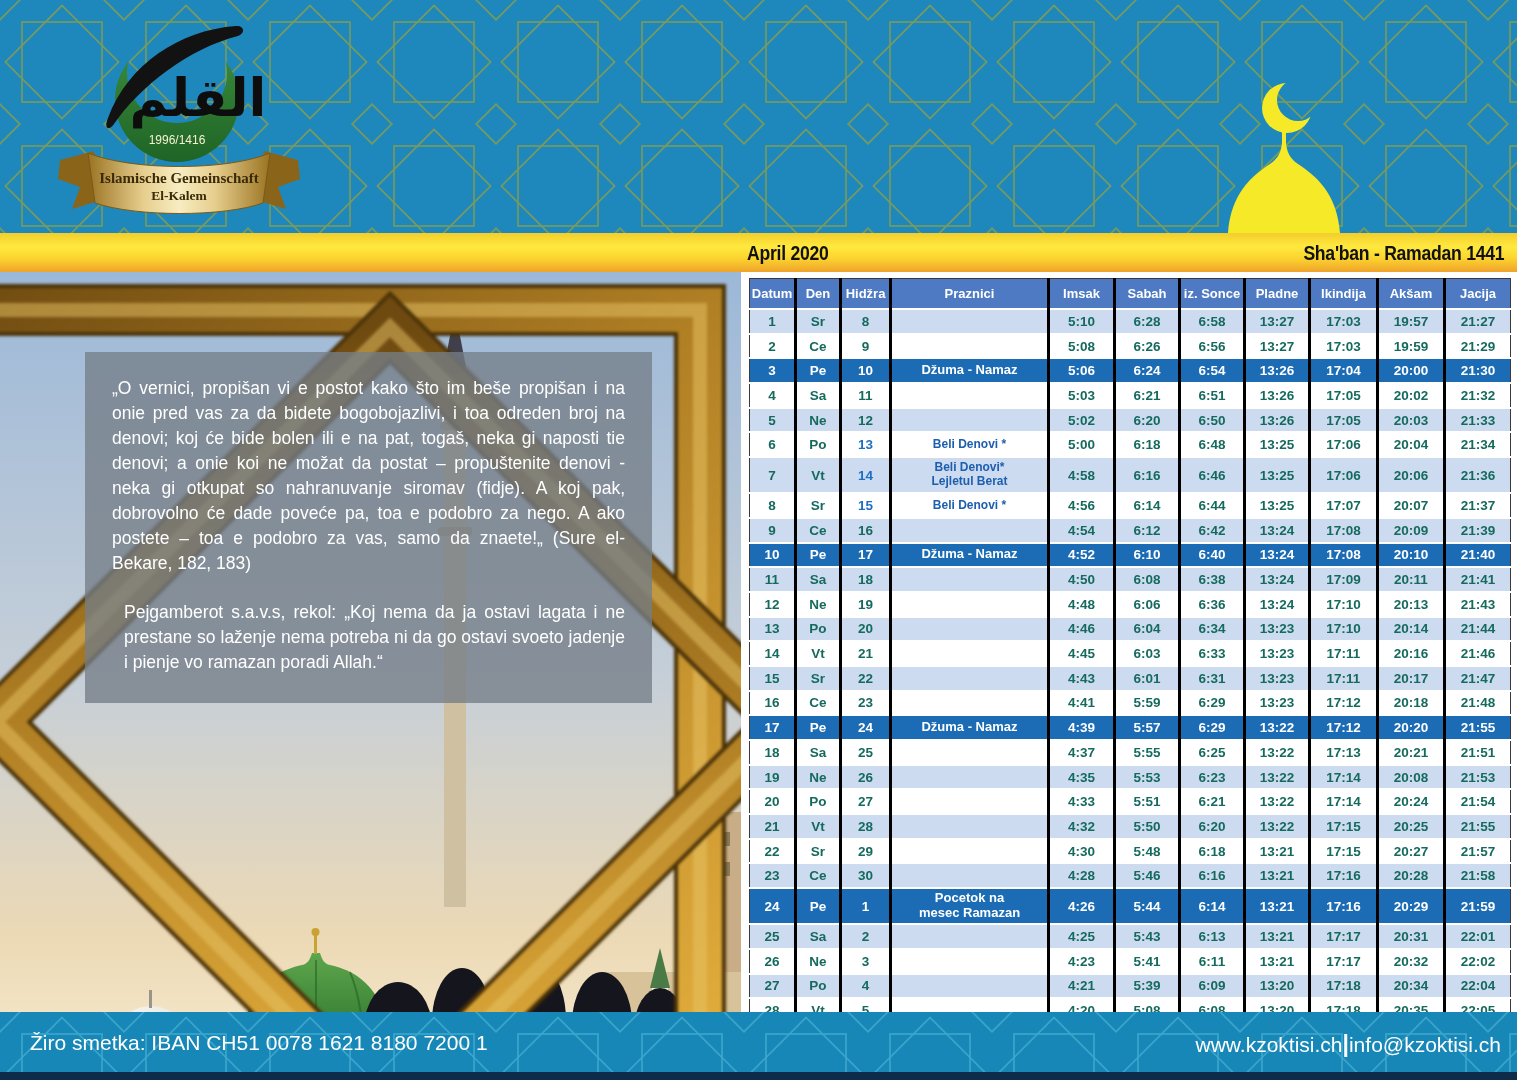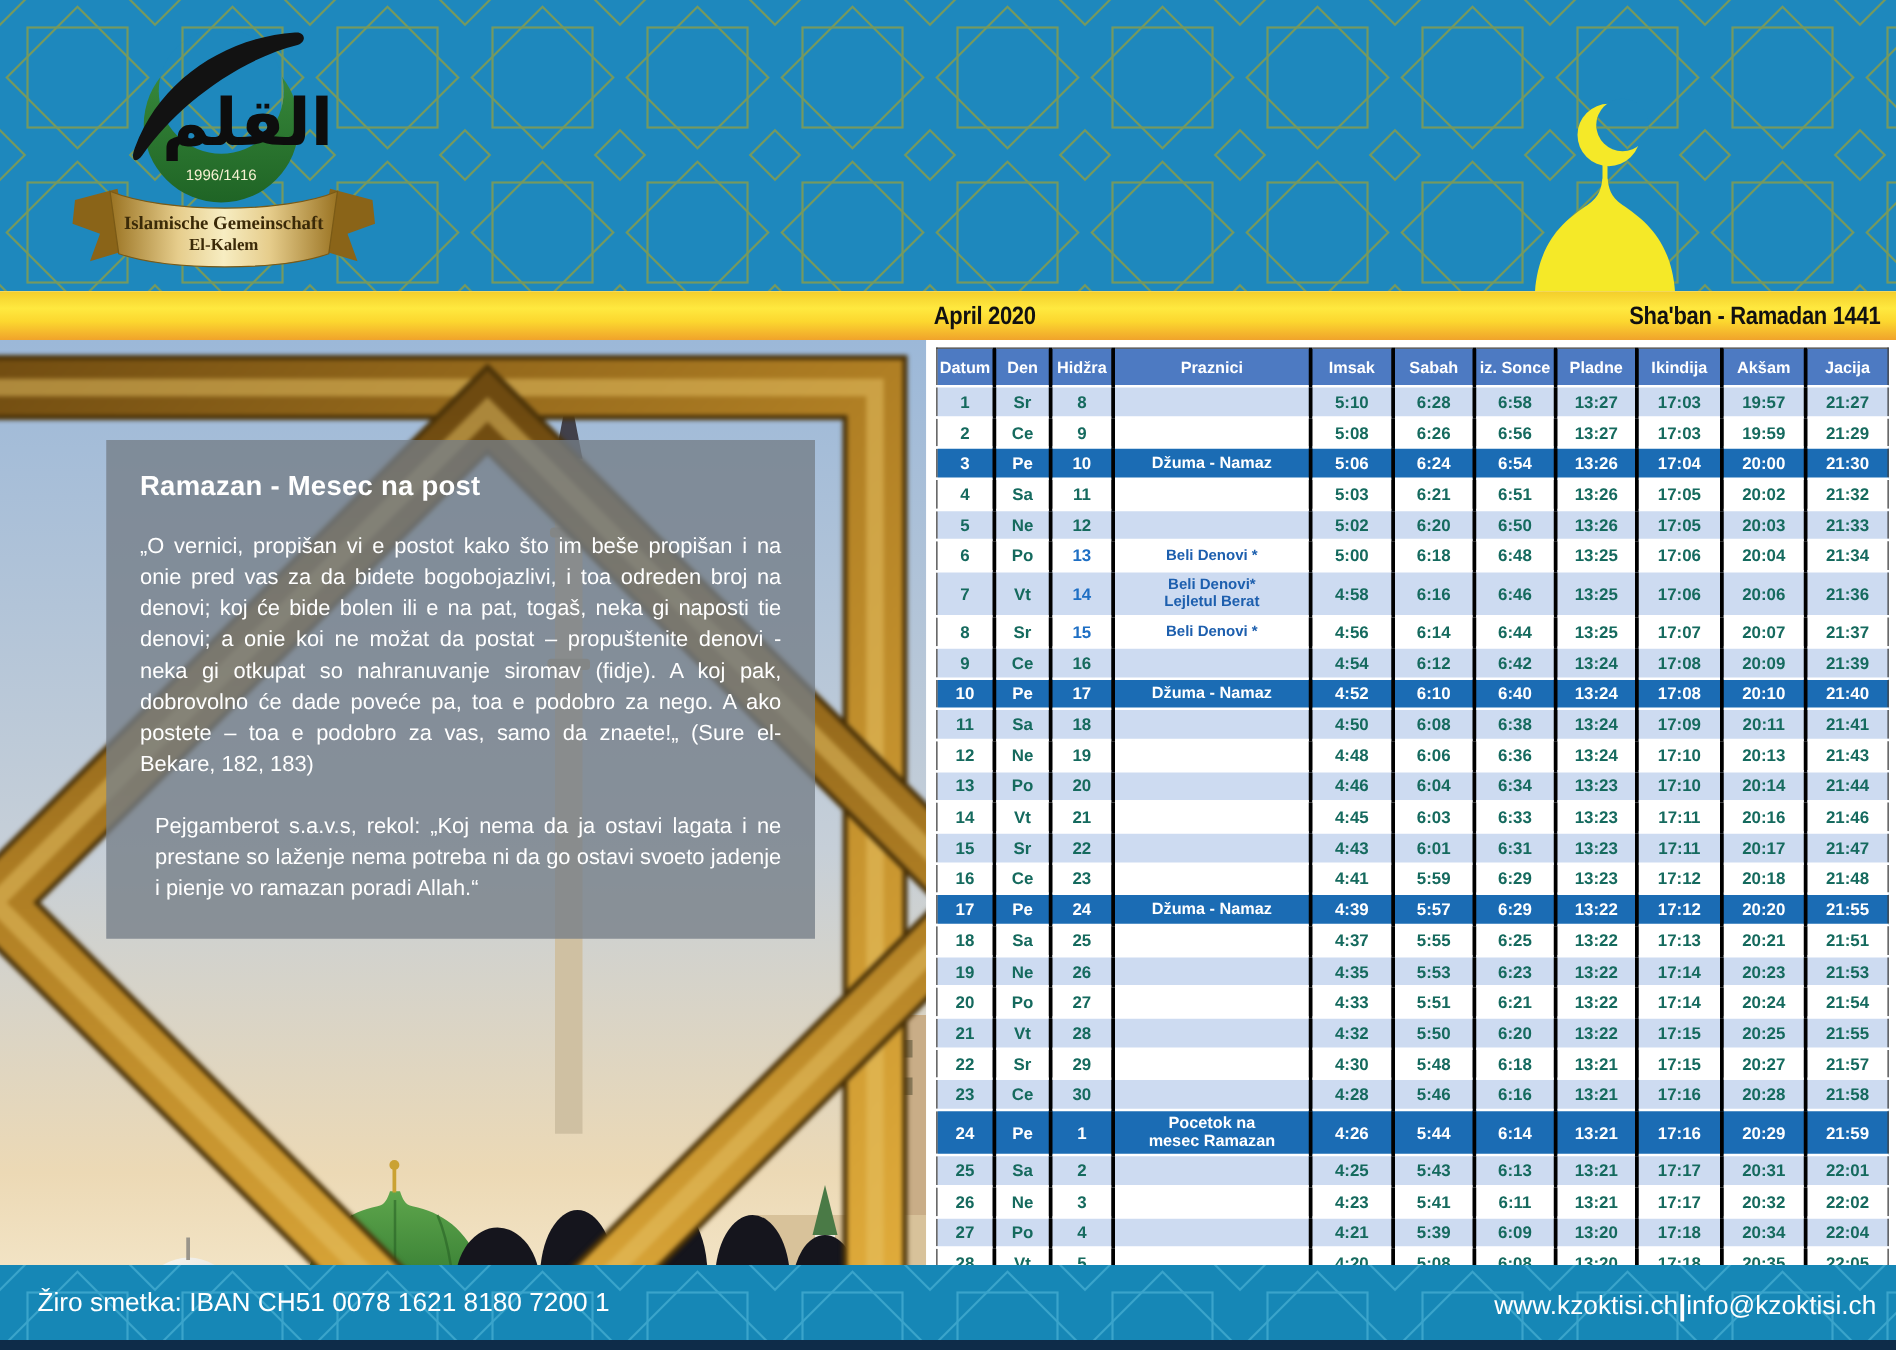--- a/index.html
+++ b/index.html
@@ -262,21 +262,20 @@
         <g transform="rotate(45 390 450)">
           <rect x="111" y="171" width="558" height="558" stroke="#4a3208" stroke-width="52"></rect>
           <rect x="111" y="171" width="558" height="558" stroke="url(#gFrame)" stroke-width="44"></rect>
           <rect x="111" y="171" width="558" height="558" stroke="#e8c466" stroke-width="14" opacity="0.5"></rect>
         </g>
       </g>
     </svg>
 
     
     <div class="quote">
-      <h2>Ramazan - Mesec na post</h2>
       <p>„O vernici, propišan vi e postot kako što im beše propišan i na onie pred vas za da bidete bogobojazlivi, i toa odreden broj na denovi; koj će bide bolen ili e na pat, togaš, neka gi naposti tie denovi; a onie koi ne možat da postat – propuštenite denovi - neka gi otkupat so nahranuvanje siromav (fidje). A koj pak, dobrovolno će dade poveće pa, toa e podobro za nego. A ako postete – toa e podobro za vas, samo da znaete!„ (Sure el-Bekare, 182, 183)</p>
       <p>Pejgamberot s.a.v.s, rekol: „Koj nema da ja ostavi lagata i ne prestane so laženje nema potreba ni da go ostavi svoeto jadenje i pienje vo ramazan poradi Allah.“</p>
     </div>
   </div>
 
   <div class="panel">
     <table class="tt">
       <colgroup>
         <col style="width:46px">
           <col style="width:45px">
@@ -556,21 +555,21 @@
           <tr class="alt">
       <td class="c-datum">19</td>
       <td class="c-den">Ne</td>
       <td class="c-hidzra">26</td>
       <td class="c-praz"></td>
       <td class="c-time">4:35</td>
       <td class="c-time">5:53</td>
       <td class="c-time">6:23</td>
       <td class="c-time">13:22</td>
       <td class="c-time">17:14</td>
-      <td class="c-time">20:23</td>
+      <td class="c-time">20:08</td>
       <td class="c-time">21:53</td>
     </tr>
           <tr>
       <td class="c-datum">20</td>
       <td class="c-den">Po</td>
       <td class="c-hidzra">27</td>
       <td class="c-praz"></td>
       <td class="c-time">4:33</td>
       <td class="c-time">5:51</td>
       <td class="c-time">6:21</td>

